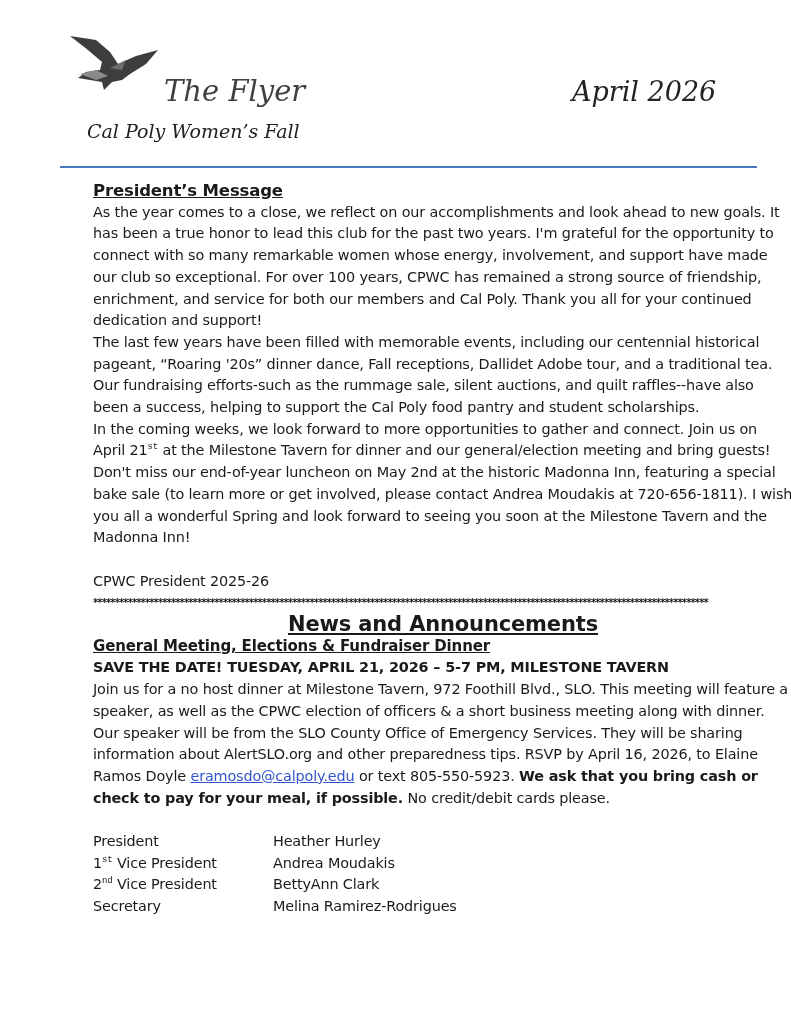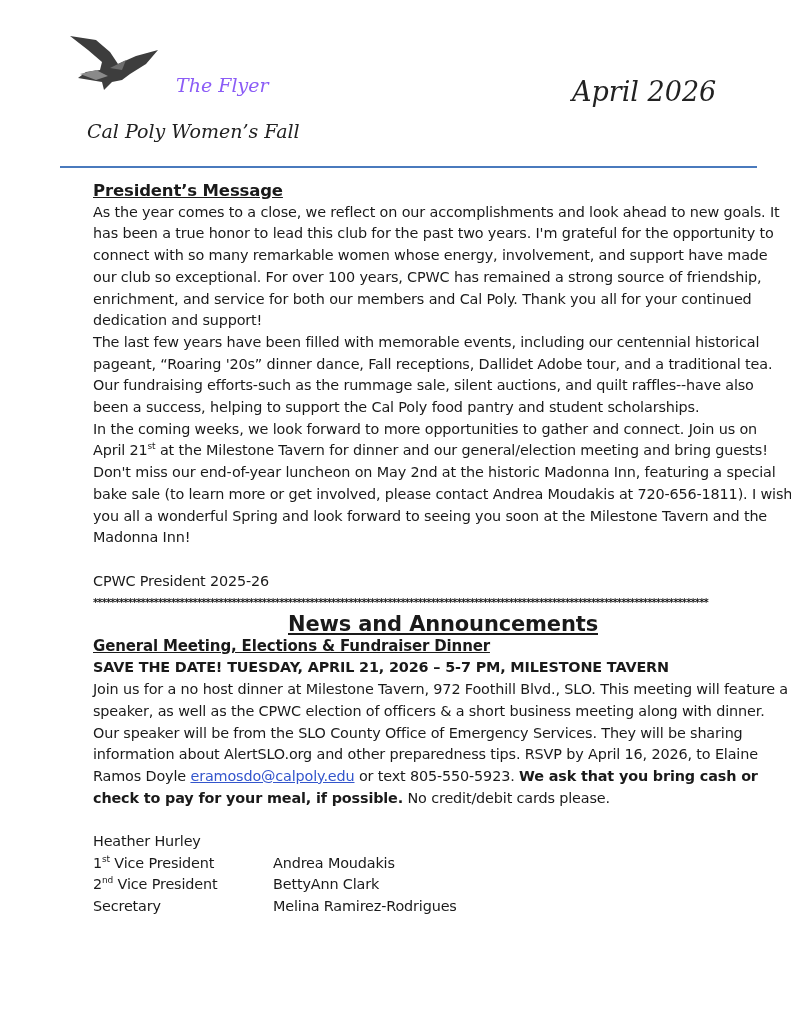--- a/index.html
+++ b/index.html
@@ -1,35 +1,35 @@
 <!DOCTYPE html>
 <html><head>
 <meta charset="utf-8">
 <style>
   html, body { margin: 0; padding: 0; background: #ffffff; }
   body { width: 791px; height: 1024px; position: relative; overflow: hidden; color: #1a1a1a; }
   .serif { font-family: "DejaVu Serif", "Liberation Serif", serif; font-style: italic; }
   .body-font { font-family: "DejaVu Sans", "Liberation Sans", sans-serif; }
   #logo { position: absolute; left: 66px; top: 30px; width: 110px; height: 70px; }
-  #title { position: absolute; left: 176px; top: 74px; font-size: 19px; color: #8b5cf6; }
+  #title { position: absolute; left: 164px; top: 74px; font-size: 29px; color: #404040; }
   #issue-date { position: absolute; left: 572px; top: 76px; font-size: 27px; color: #222; text-align: center; }
   #club-name { position: absolute; left: 87px; top: 120px; font-size: 19px; color: #222; }
   #header-rule { position: absolute; left: 60px; top: 166px; width: 697px; height: 2px; background: #4a7abd; }
   #content { position: absolute; left: 65px; top: 180px; width: 700px; font-size: 14.4px; line-height: 21.7px; letter-spacing: -0.15px; margin-left: 28px; }
   .heading { font-weight: bold; text-decoration: underline; font-size: 16.5px; }
   .subheading { font-weight: bold; text-decoration: underline; font-size: 15px; }
   p { margin: 0; }
   .gap { height: 21.7px; }
   .stars { letter-spacing: -0.9px; font-size: 10px; font-weight: bold; height: 21.7px; line-height: 21.7px; overflow: hidden; white-space: nowrap; width: 640px; }
   .center { text-align: center; }
   a { color: #3355cc; text-decoration: underline; }
   .bold { font-weight: bold; }
   .slate-row { display: flex; }
   .slate-role { width: 180px; }
-  sup { font-size: 9px; line-height: 0; }
+  sup { font-size: 9px; line-height: 0; font-family: Liberation Mono, monospace; }
 </style>
 </head>
 <body>
 
 <div id="logo">
   <svg width="110" height="70" viewBox="0 0 110 70">
     <path d="M4 6 L30 10 L44 22 L52 34 L70 26 L92 20 L80 34 L64 44 L56 50 L46 52 L38 60 L36 52 L24 50 L12 48 L20 42 L34 40 L36 32 L22 20 Z" fill="#3d3d3d"></path>
     <path d="M14 44 L30 40 L42 46 L30 50 Z" fill="#8a8a8a"></path>
     <path d="M44 38 L60 30 L56 40 Z" fill="#6e6e6e"></path>
   </svg>
@@ -49,20 +49,21 @@
   <p>CPWC President 2025-26</p>
   <div class="stars">**********************************************************************************************************************************************</div>
 
   <div class="heading center" style="font-size:21px">News and Announcements</div>
   <div class="subheading">General Meeting, Elections &amp; Fundraiser Dinner</div>
   <p class="bold" style="font-weight:600">SAVE THE DATE! TUESDAY, APRIL 21, 2026 – 5-7 PM, MILESTONE TAVERN</p>
   <p><span>Join us for a no host dinner at Milestone Tavern, 972 Foothill Blvd., SLO. This meeting will feature a speaker, as well as the CPWC election of officers &amp; a short business meeting along with dinner. Our speaker will be from the SLO County Office of Emergency Services. They will be sharing information about AlertSLO.org and other preparedness tips. RSVP by April 16, 2026, to Elaine Ramos Doyle </span><a href="#">eramosdo@calpoly.edu</a><span> or text 805-550-5923. </span><span class="bold">We ask that you bring cash or check to pay for your meal, if possible.</span><span> No credit/debit cards please.</span></p>
   <div class="gap"></div>
   <div>
     <div class="slate-row">
+      <span class="slate-role"><span>President</span><sup></sup><span></span></span>
       <span>Heather Hurley</span>
     </div>
     <div class="slate-row">
       <span class="slate-role"><span>1</span><sup>st</sup><span> Vice President</span></span>
       <span>Andrea Moudakis</span>
     </div>
     <div class="slate-row">
       <span class="slate-role"><span>2</span><sup>nd</sup><span> Vice President</span></span>
       <span>BettyAnn Clark</span>
     </div>

